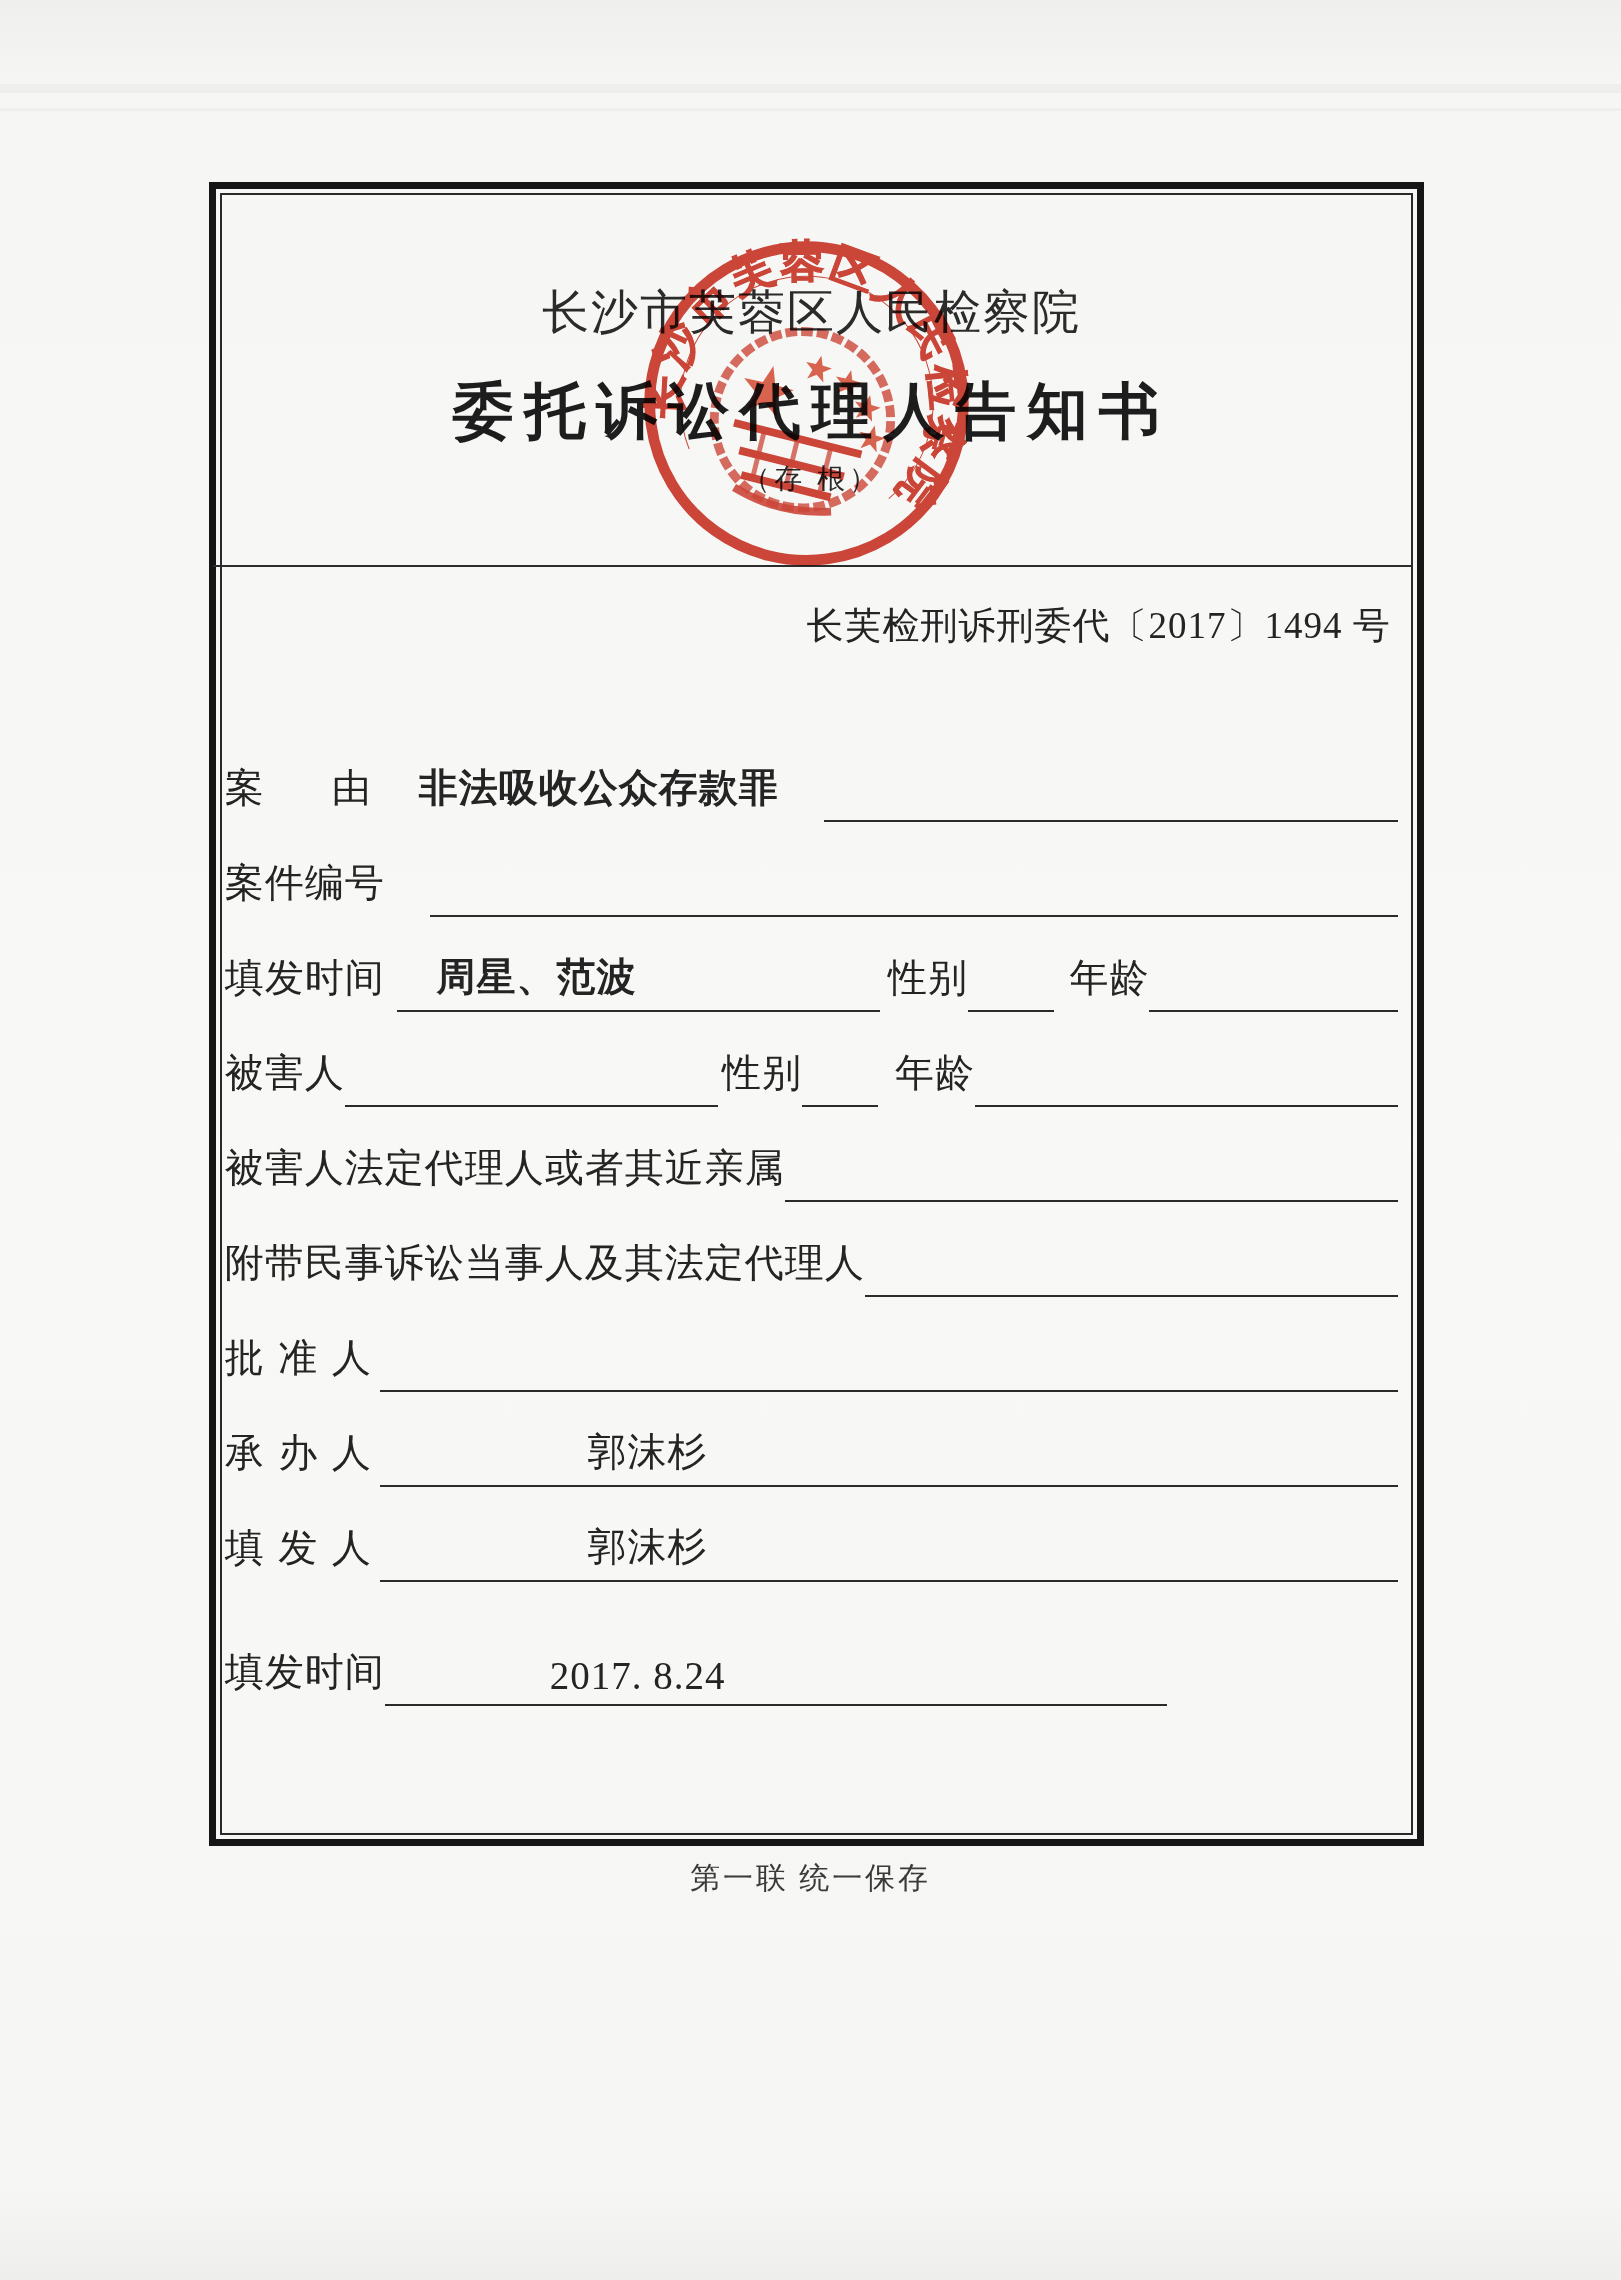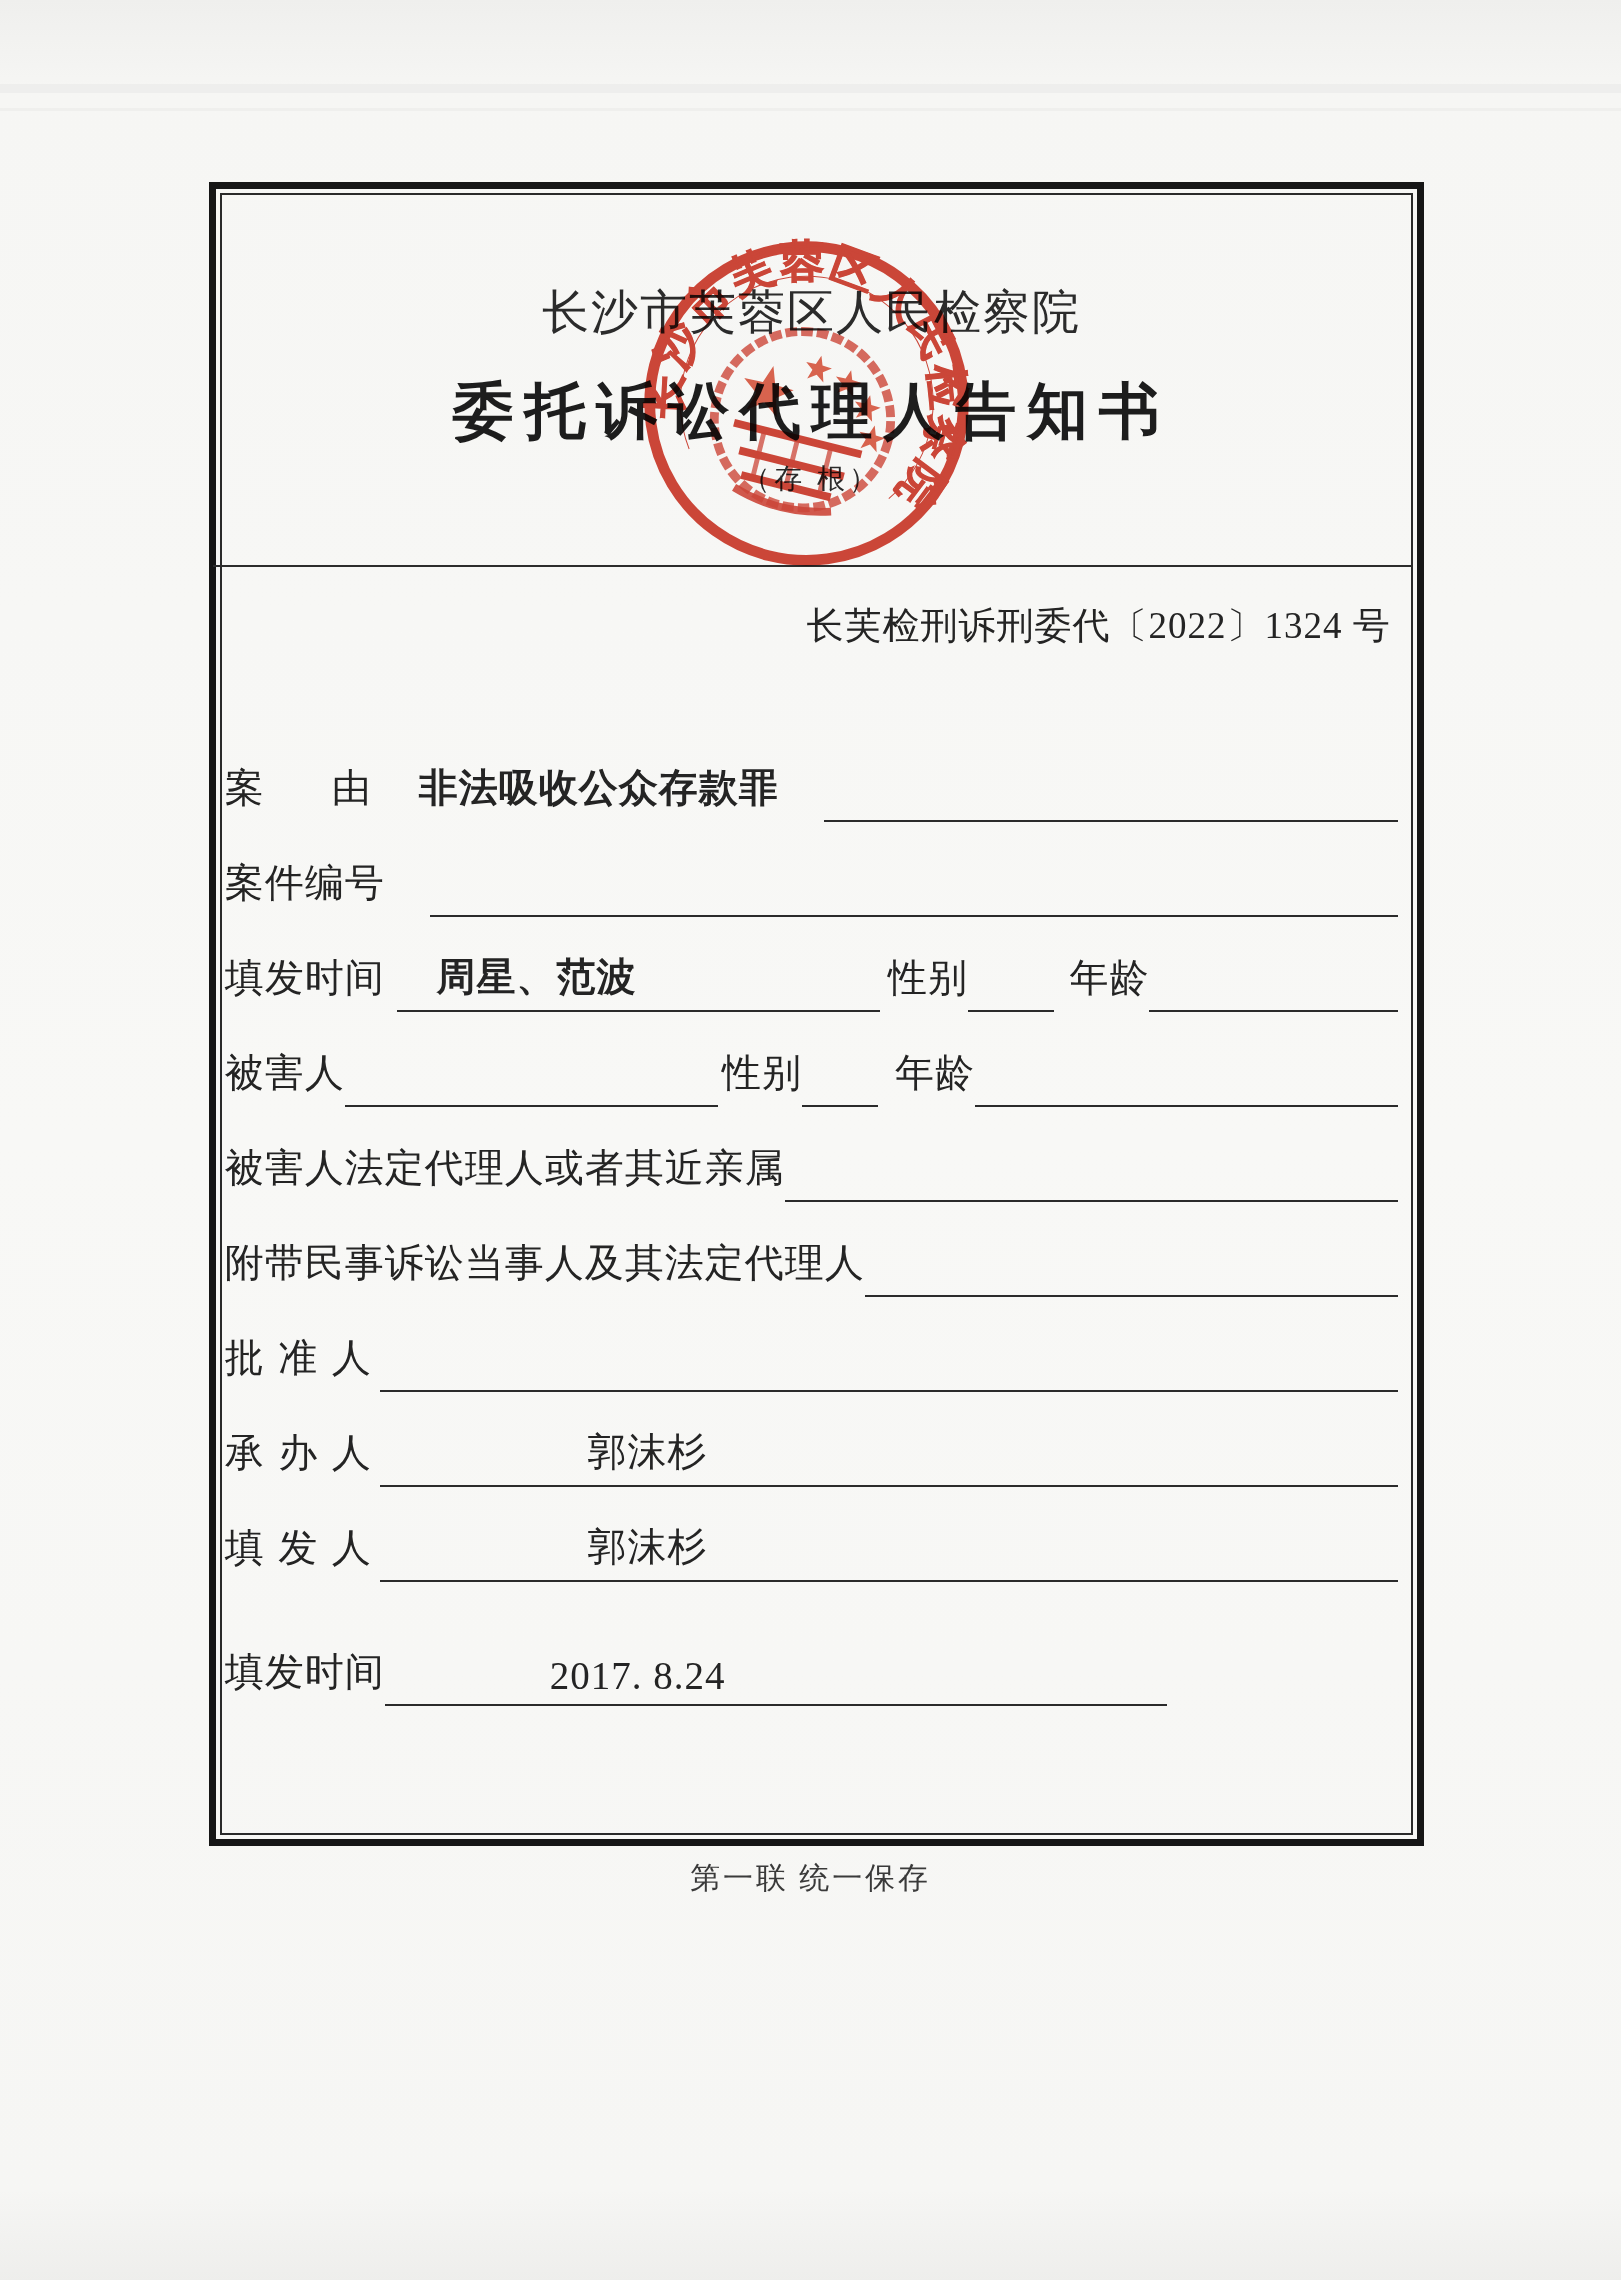--- a/index.html
+++ b/index.html
@@ -77,21 +77,21 @@
 <div class="scan-band2"></div>
 
 <div class="frame">
   <div class="frame-inner">
     <div class="content">
 
       <div class="org-name">长沙市芙蓉区人民检察院</div>
       <div class="doc-title">委托诉讼代理人告知书</div>
       <div class="copy-label">（存  根）</div>
       <div class="separator"></div>
-      <div class="doc-number">长芙检刑诉刑委代〔2022〕1324 号</div>
+      <div class="doc-number">长芙检刑诉刑委代〔2017〕1494 号</div>
 
       <div class="form-rows">
           <div class="form-row">
             <div class="cell-label spread" style="width: 147px;"><span>案</span><span>由</span></div>
             <div class="cell-gap" style="width: 47px;"></div>
             <div class="cell-text">非法吸收公众存款罪</div>
             <div class="cell-gap" style="width: 45px;"></div>
             <div class="cell-line" style="flex-grow: 582; flex-basis: 0px;"></div>
           </div>
           <div class="form-row">

